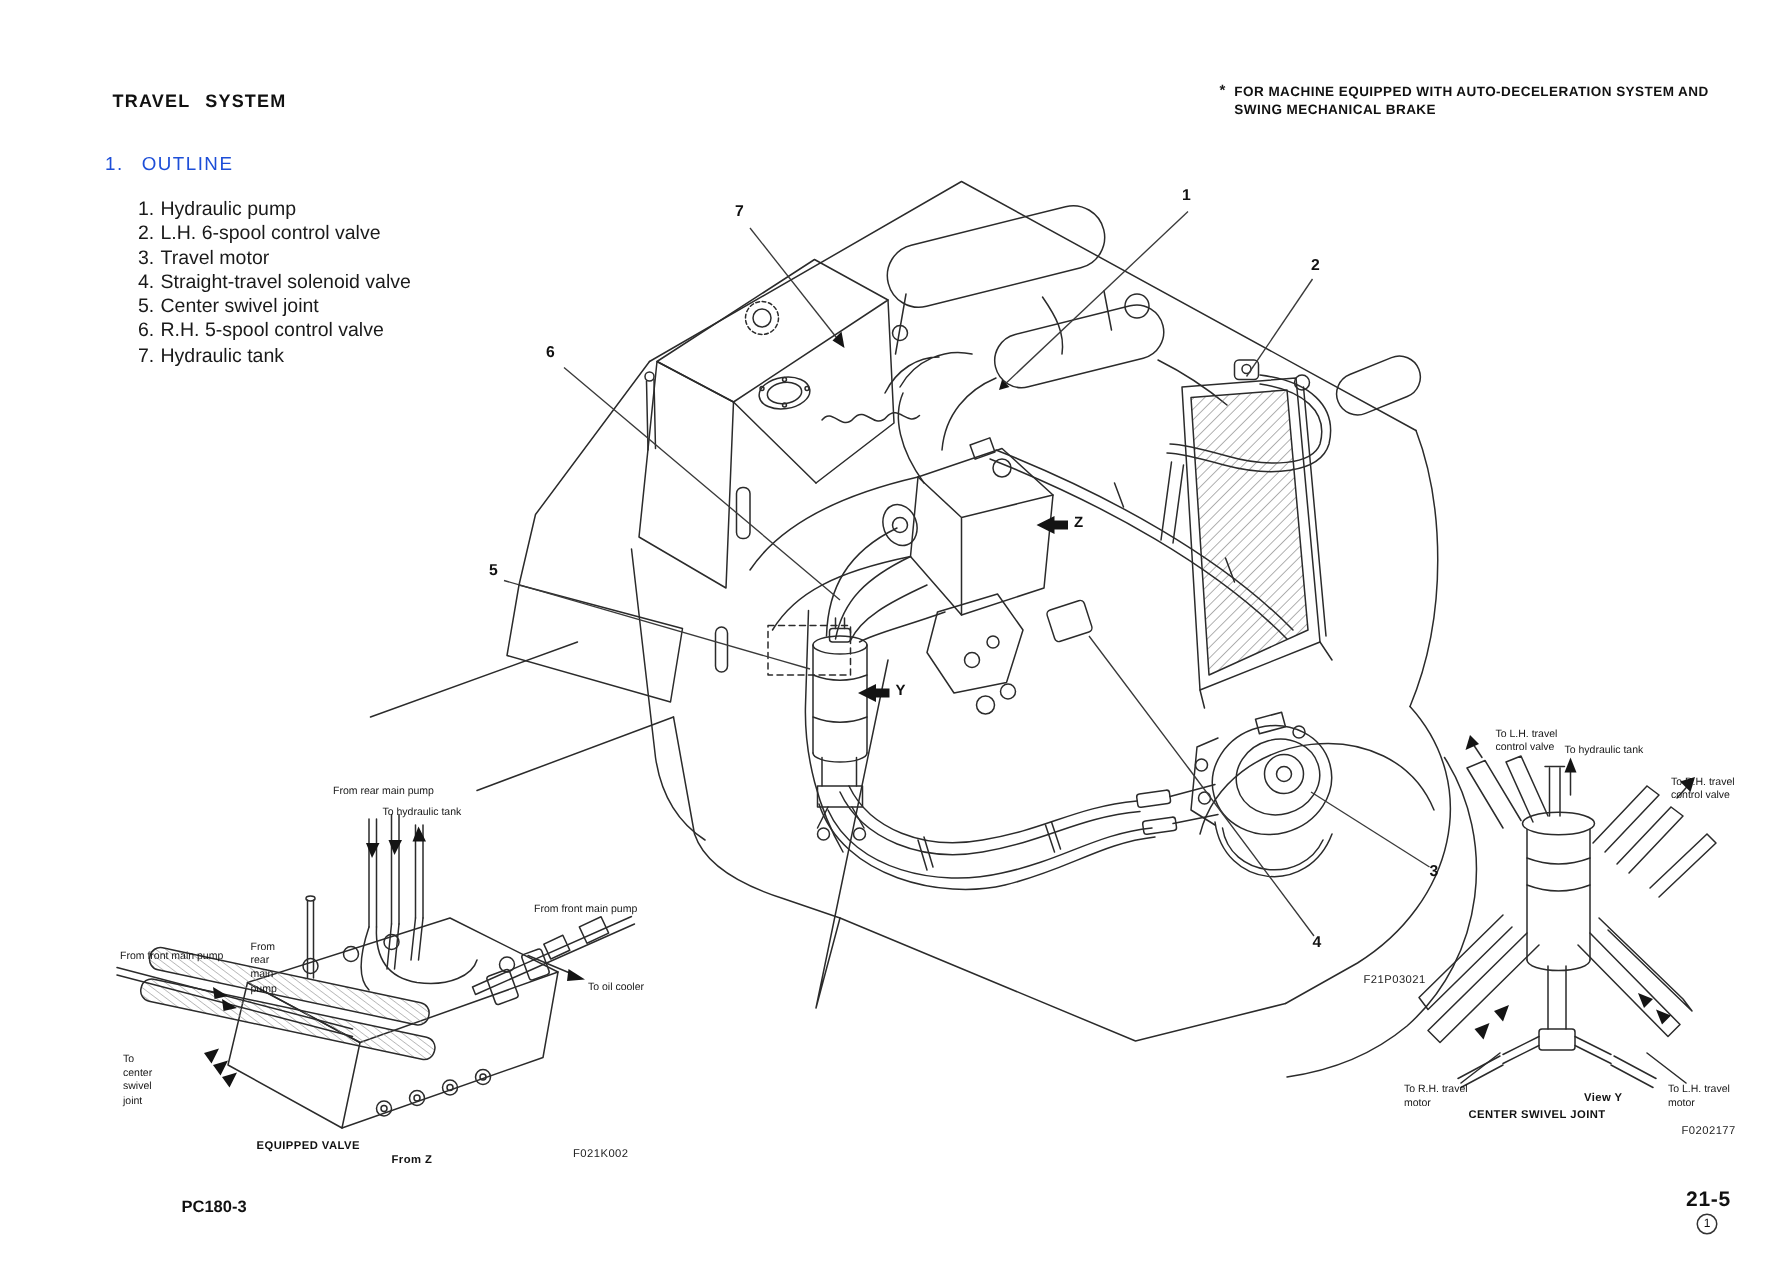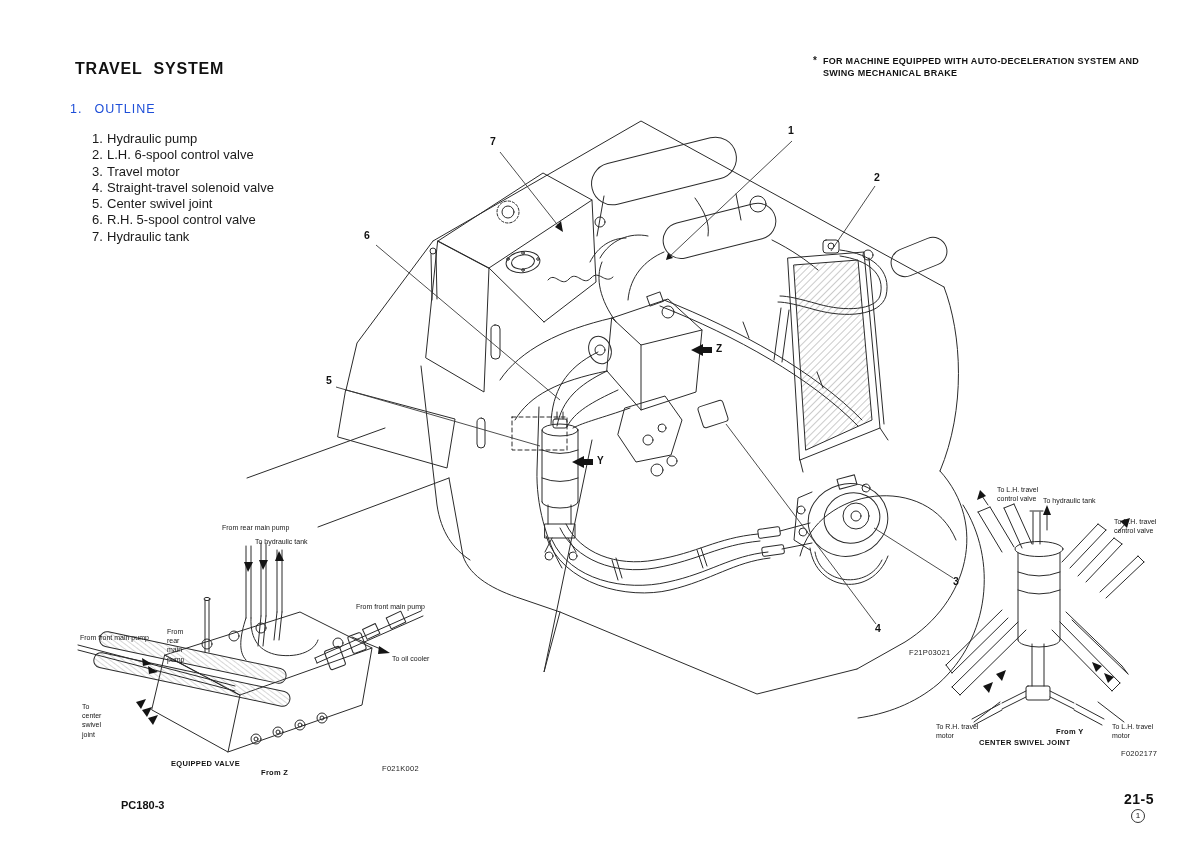--- a/index.html
+++ b/index.html
@@ -8,21 +8,21 @@
     width:1191px;height:842px;
     margin:0 auto;
     background:#ffffff;
     font-family:"Liberation Sans", sans-serif;
     color:#1a1a1a;
     overflow:hidden;
   }
   .abs{position:absolute;}
   .page-title{
     left:75px;top:60px;
-    font-size:16px;font-weight:700;
+    font-size:12px;font-weight:700;
     letter-spacing:0.8px;word-spacing:6px;
     color:#111;
   }
   .note{left:813px;top:55px;display:flex;gap:6px;width:370px;}
   .note-star{font-size:10px;font-weight:700;line-height:12px;}
   .note-text{font-size:9px;font-weight:700;letter-spacing:0.3px;line-height:12px;color:#111;}
   .section-heading{left:70px;top:102px;font-size:12.5px;font-weight:400;letter-spacing:1px;color:#1d4ed8;}
   .section-heading .sec-num{margin-right:12px;}
   .outline-list{left:92px;top:131px;}
   .oitem{line-height:16.3px;font-size:13px;white-space:nowrap;}
@@ -331,20 +331,20 @@
   <span class="abs figcap" style="left:171px;top:759px">EQUIPPED VALVE</span>
   <span class="abs figcap" style="left:261px;top:768px">From Z</span>
   <span class="abs figcode" style="left:366px;top:764px">F021K002</span>
 
   <span class="abs lbl" style="left:997px;top:485px;width:50px">To L.H. travel control valve</span>
   <span class="abs lbl" style="left:1043px;top:496px">To hydraulic tank</span>
   <span class="abs lbl" style="left:1114px;top:517px;width:50px">To R.H. travel control valve</span>
   <span class="abs lbl" style="left:936px;top:722px;width:50px">To R.H. travel motor</span>
   <span class="abs lbl" style="left:1112px;top:722px;width:44px">To L.H. travel motor</span>
   <span class="abs figcap" style="left:979px;top:738px">CENTER SWIVEL JOINT</span>
-  <span class="abs figcap" style="left:1056px;top:727px">From Y</span>
+  <span class="abs figcap" style="left:1056px;top:727px">View Y</span>
   <span class="abs figcode" style="left:1105px;top:749px">F0202177</span>
 
   <span class="abs footer-model">PC180-3</span>
   <span class="abs footer-page">21-5</span>
   <span class="abs rev-circle">1</span>
 
 </div>
 
 </body></html>

